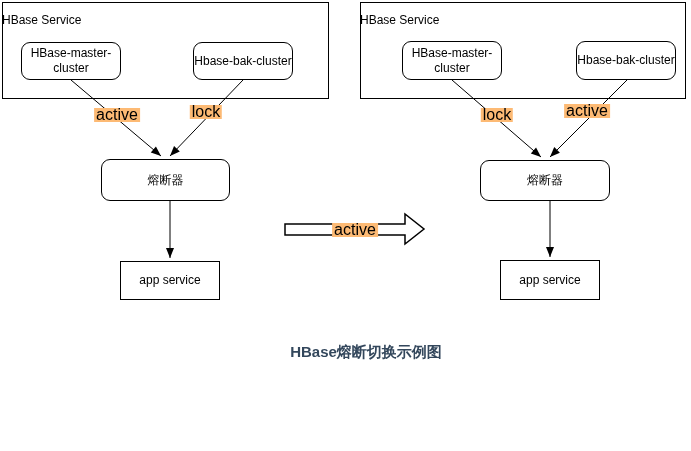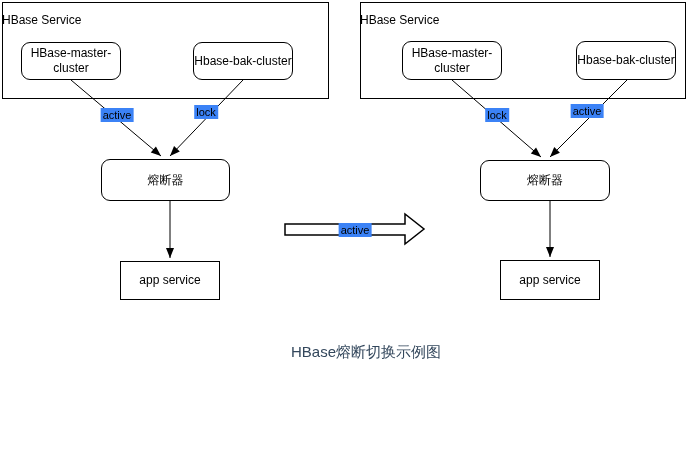--- a/index.html
+++ b/index.html
@@ -42,31 +42,31 @@
     text-align: center;
     font-size: 12px;
     line-height: 15px;
     z-index: 4;
   }
   .rounded { border-radius: 9px; }
   .nowrap { white-space: nowrap; }
   .edge-label {
     position: absolute;
     transform: translate(-50%, -50%);
-    background: #3b82f6;
-    font-size: 11px;
+    background: #fdba74;
+    font-size: 16px;
     line-height: 14px;
     padding: 0 2px;
     z-index: 5;
   }
   .diagram-title {
     position: absolute;
     transform: translate(-50%, -50%);
     font-size: 15px;
-    font-weight: normal;
+    font-weight: bold;
     white-space: nowrap;
     z-index: 5;
   }
 </style>
 </head>
 <body>
 
 <div class="canvas">
 
   <div class="container-box" style="left:2px; top:2px; width:327px; height:97px;"></div>

